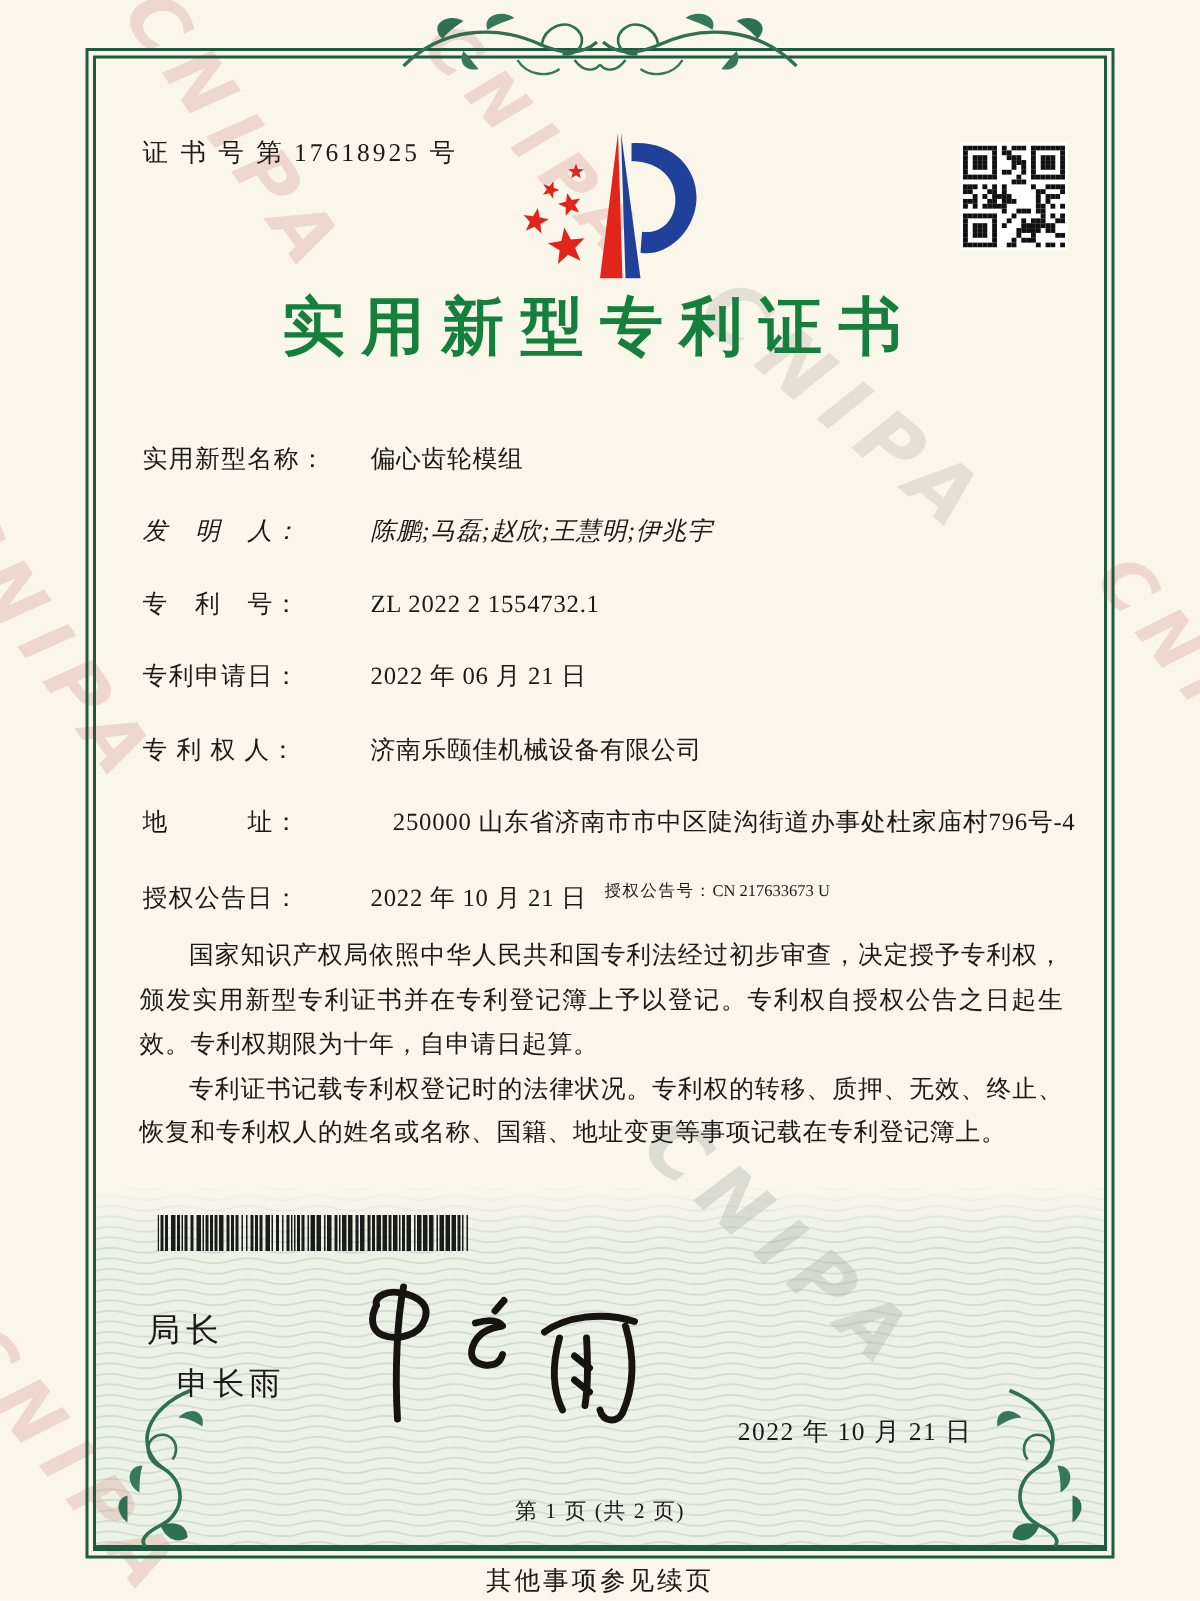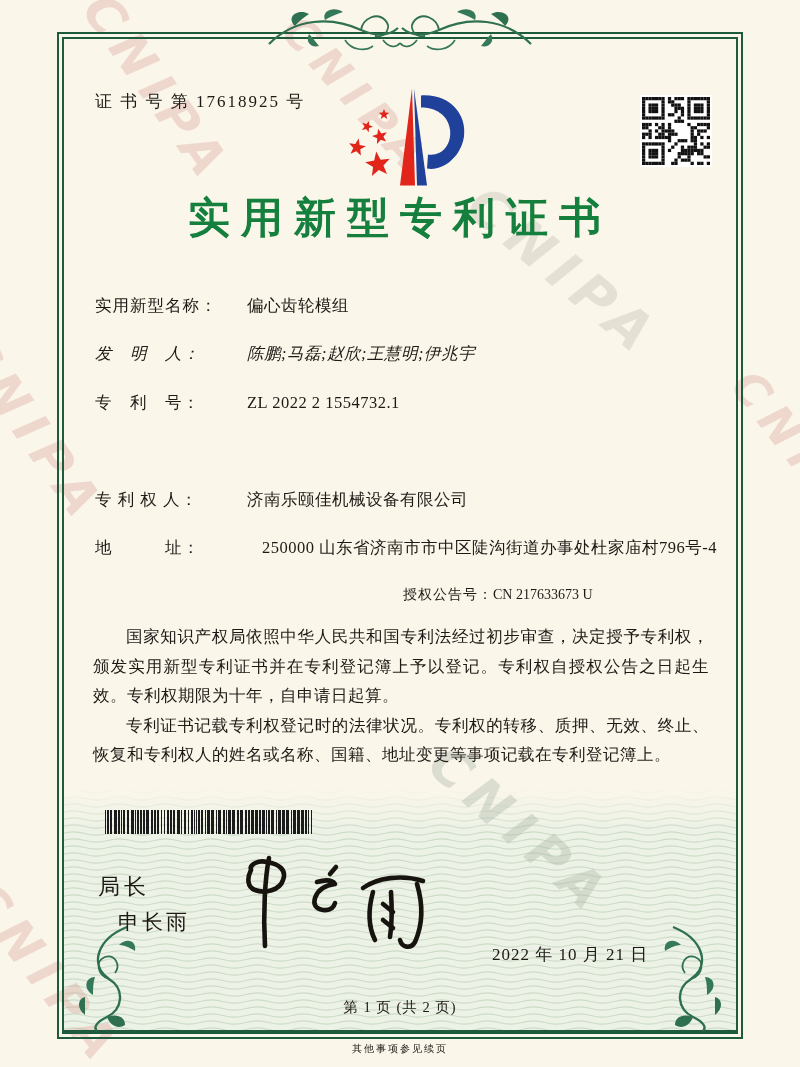--- a/index.html
+++ b/index.html
@@ -44,37 +44,37 @@
   .qr svg { width:100%; height:100%; display:block; }
 
   .title { position:absolute; left:0; top:190px; width:800px; text-align:center;
            font-size:42px; font-weight:bold; letter-spacing:11px; color:#15803d; }
 
   .field { position:absolute; left:95px; font-size:16.5px; line-height:26px; }
   .field .lbl { display:inline-block; width:152px; letter-spacing:1px; vertical-align:top; }
   .field .val { display:inline-block; vertical-align:top; letter-spacing:0.5px;text-align:right; }
   .f1 { top:293px; } .f2 { top:341px;font-style:italic; } .f3 { top:390px; } .f4 { top:438px; }
   .f5 { top:487px; } .f6 { top:535px; } .f6 .val { width:470px; } .f7 { top:586px; }
-  .f7b { position:absolute; left:403px; top:586px; font-size:14px; }
+  .f7b { position:absolute; left:403px; top:586px; font-size:11px; }
   .f7b .lbl { display:inline-block; letter-spacing:1px; }
 
   .body-text { position:absolute; left:93px; top:622px; width:616px; font-size:16.5px;
                line-height:29.5px; text-align:justify; letter-spacing:0.5px; }
   .body-text p { text-indent:2em; }
 
   .barcode { position:absolute; left:105px; top:810px; width:212px; height:24px; }
   .barcode svg { width:100%; height:100%; display:block; }
 
   .sig-title { position:absolute; left:98px; top:872px; font-size:22px; letter-spacing:4px; font-family:"Liberation Sans","DejaVu Sans",sans-serif; }
   .sig-name  { position:absolute; left:98px; top:908px; font-size:21px; letter-spacing:3px; font-family:"Liberation Sans","DejaVu Sans",sans-serif;margin-left:20px; }
   .sig-hand  { position:absolute; left:225px; top:852px; width:215px; height:102px; }
 
   .issue-date { position:absolute; left:420px; top:943px; width:300px; text-align:center; font-size:17px; letter-spacing:1px; }
   .page-info  { position:absolute; left:0; top:998px; width:800px; text-align:center; font-size:14.5px; letter-spacing:1px; }
-  .cont-note  { position:absolute; left:0; top:1042px; width:800px; text-align:center; font-size:10px; letter-spacing:2px; }
+  .cont-note  { position:absolute; left:0; top:1042px; width:800px; text-align:center; font-size:17px; letter-spacing:2px; }
 </style>
 </head>
 <body>
 
 <div class="page">
 
   <div class="wm pink wm-a">CNIPA</div>
   <div class="wm pink wm-b">CNIPA</div>
   <div class="wm gray wm-c">CNIPA</div>
   <div class="wm pink wm-d">CNIPA</div>
@@ -377,25 +377,31 @@
 
     <div class="field f1">
       <span class="lbl">实用新型名称：</span><span class="val">偏心齿轮模组</span>
     </div>
     <div class="field f2">
       <span class="lbl">发　明　人：</span><span class="val">陈鹏;马磊;赵欣;王慧明;伊兆宇</span>
     </div>
     <div class="field f3">
       <span class="lbl">专　利　号：</span><span class="val">ZL 2022 2 1554732.1</span>
     </div>
+    <div class="field f4">
+      <span class="lbl">专利申请日：</span><span class="val">2022 年 06 月 21 日</span>
+    </div>
     <div class="field f5">
       <span class="lbl">专 利 权 人：</span><span class="val">济南乐颐佳机械设备有限公司</span>
     </div>
     <div class="field f6">
       <span class="lbl">地　　　址：</span><span class="val">250000 山东省济南市市中区陡沟街道办事处杜家庙村796号-4</span>
+    </div>
+    <div class="field f7">
+      <span class="lbl">授权公告日：</span><span class="val">2022 年 10 月 21 日</span>
     </div>
     <div class="f7b">
       <span class="lbl">授权公告号：</span><span class="val">CN 217633673 U</span>
     </div>
 
     <div class="body-text">
       <p>国家知识产权局依照中华人民共和国专利法经过初步审查，决定授予专利权，颁发实用新型专利证书并在专利登记簿上予以登记。专利权自授权公告之日起生效。专利权期限为十年，自申请日起算。</p>
       <p>专利证书记载专利权登记时的法律状况。专利权的转移、质押、无效、终止、恢复和专利权人的姓名或名称、国籍、地址变更等事项记载在专利登记簿上。</p>
     </div>
 

